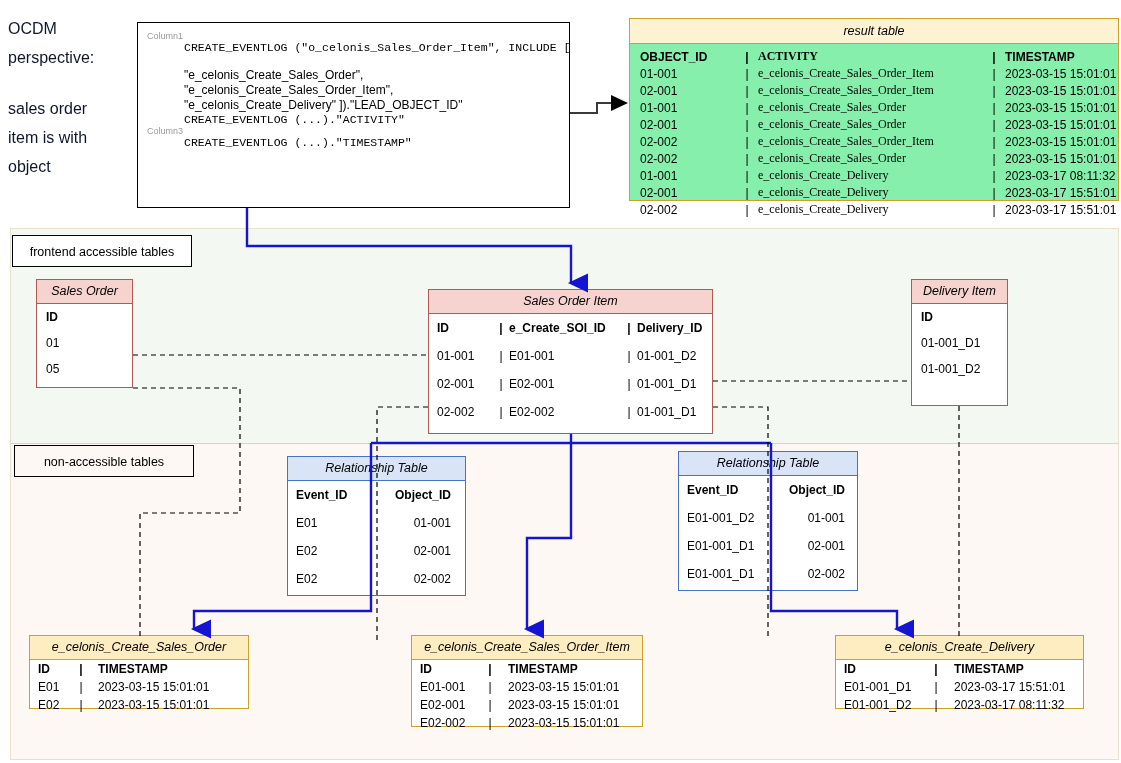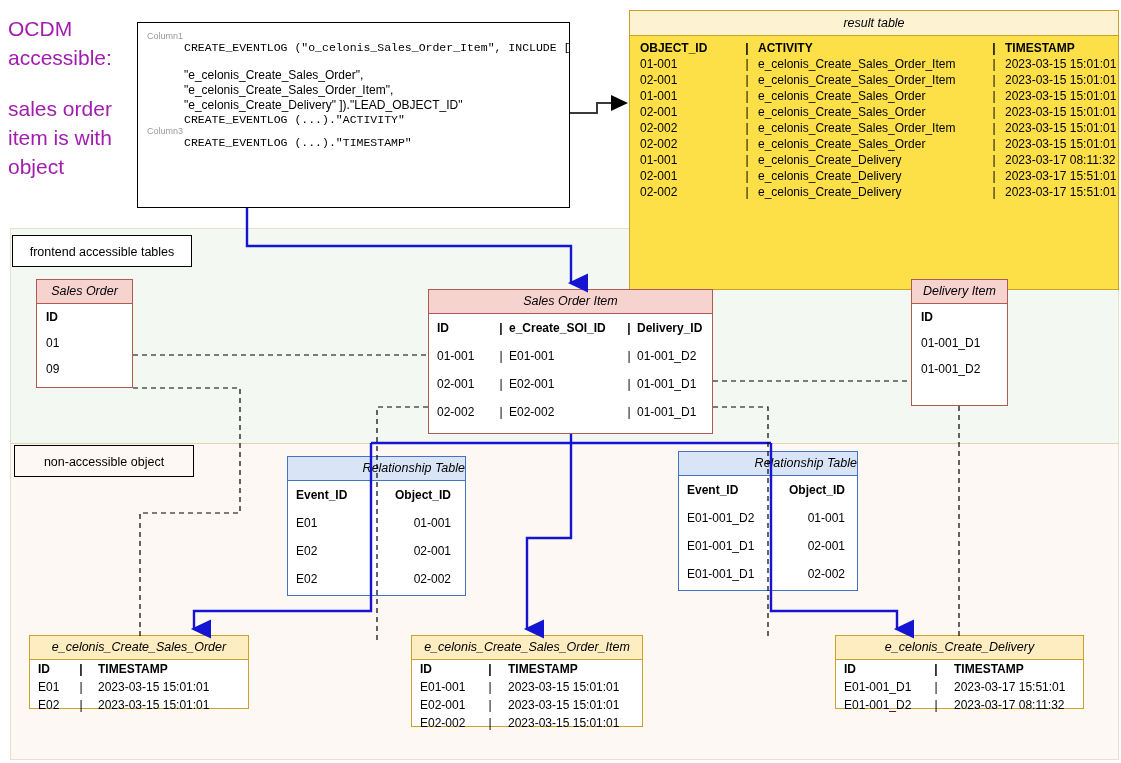--- a/index.html
+++ b/index.html
@@ -6,21 +6,21 @@
   body{
     width:1121px;height:763px;position:relative;background:#ffffff;
     font-family:"Liberation Sans", sans-serif;
     -webkit-font-smoothing:antialiased;
   }
   .abs{position:absolute;box-sizing:border-box;}
 
   
   #headline{
     left:8px;top:14px;width:130px;
-    font-size:21px;line-height:29px;color:#a21caf;
+    font-size:16px;line-height:29px;color:#0f172a;
   }
   #headline .gap{display:block;height:22px;}
 
   
   #codebox{
     left:137px;top:22px;width:433px;height:186px;
     background:#ffffff;border:1px solid #000;
     padding:8px 6px 0 6px;
   }
   #codebox .title{
@@ -33,36 +33,36 @@
     font-family:"Liberation Mono","DejaVu Sans Mono",monospace;
     font-size:11.5px;line-height:13.5px;color:#000;white-space:pre;
     margin-left:40px;
   }
   .code.sans{
     font-family:"Liberation Sans",sans-serif;font-size:12px;line-height:15px;
   }
 
   
   #result{
-    left:629px;top:10px;width:490px;height:280px;
-    border:1px solid #c9a227;background:#fde047;
+    left:629px;top:18px;width:490px;height:183px;
+    border:1px solid #c9a227;background:#86efac;
   }
   #result .cap{
     height:24px;line-height:24px;text-align:center;background:#fdf3d3;
     border-bottom:1px solid #c9a227;font-style:italic;font-size:12.5px;color:#000;
   }
   #result table{border-collapse:collapse;width:100%;margin-top:4px;}
   #result th,#result td{
     font-size:12px;color:#000;padding:1px 0 1px 0;text-align:left;
     white-space:nowrap;font-weight:normal;
   }
   #result th{font-weight:bold;}
   #result .c0{padding-left:10px;width:96px;}
   #result .cp{width:22px;text-align:center;}
-  #result .c1{width:225px;}
+  #result .c1{width:225px;font-family:Liberation Serif, serif;}
   #result .c2{}
 
   
   #zoneTop{
     left:10px;top:228px;width:1109px;height:215px;
     background:#f3f8f3;border:1px solid #e7e2c9;border-bottom:none;
   }
   #zoneBottom{
     left:10px;top:443px;width:1109px;height:317px;
     background:#fdf8f3;border:1px solid #e7e2c9;border-top:1px solid #ddd6b0;
@@ -88,21 +88,21 @@
     white-space:nowrap;
   }
   .etable th{font-weight:bold;}
 
   
   .tbl-red{border:1px solid #b05a52;}
   .tbl-red .cap{background:#f7d3d0;border-bottom:1px solid #b05a52;}
 
   
   .tbl-blue{border:1px solid #4472c4;}
-  .tbl-blue .cap{background:#d9e5f7;border-bottom:1px solid #4472c4;text-align:right;}
+  .tbl-blue .cap{background:#d9e5f7;border-bottom:1px solid #4472c4;}
 
   
   .tbl-yellow{border:1px solid #c9a227;background:#ffffff;}
   .tbl-yellow .cap{background:#fdedc0;border-bottom:1px solid #c9a227;}
   .tbl-yellow td,.tbl-yellow th{padding:2px 0;}
 
   
   #tSalesOrder{left:36px;top:279px;width:97px;height:109px;}
   #tSalesOrder .c0{padding-left:9px;}
   #tSalesOrder td,#tSalesOrder th{padding:6px 0;}
@@ -148,21 +148,21 @@
 </style>
 </head>
 <body>
 
 <div class="abs" id="zoneTop"></div>
 <div class="abs" id="zoneBottom"></div>
 
 <div class="abs" id="headline">
   <span>OCDM</span>
   <br>
-  <span>accessible:</span>
+  <span>perspective:</span>
   <span class="gap"></span>
   <span>sales order</span>
   <br>
   <span>item is with</span>
   <br>
   <span>object</span>
 </div>
 
 <div class="abs" id="codebox">
   <div class="colmark">Column1</div>
@@ -250,36 +250,36 @@
           <td class="cp">|</td>
           <td class="c1">e_celonis_Create_Delivery</td>
           <td class="cp">|</td>
           <td class="c2">2023-03-17 15:51:01</td>
         </tr>
       </tbody>
   </table>
 </div>
 
 <div class="abs zonelabel" id="lblFrontend">frontend accessible tables</div>
-<div class="abs zonelabel" id="lblNonAcc">non-accessible object</div>
+<div class="abs zonelabel" id="lblNonAcc">non-accessible tables</div>
 
 <div class="abs etable tbl-red" id="tSalesOrder">
   <div class="cap">Sales Order</div>
   <table>
     <thead>
         <tr>
       <th class="c0">ID</th>
     </tr>
       </thead>
     <tbody>
         <tr>
           <td class="c0">01</td>
         </tr>
         <tr>
-          <td class="c0">09</td>
+          <td class="c0">05</td>
         </tr>
       </tbody>
   </table>
 </div>
 
 <div class="abs etable tbl-red" id="tSOI">
   <div class="cap">Sales Order Item</div>
   <table>
     <thead>
         <tr>

